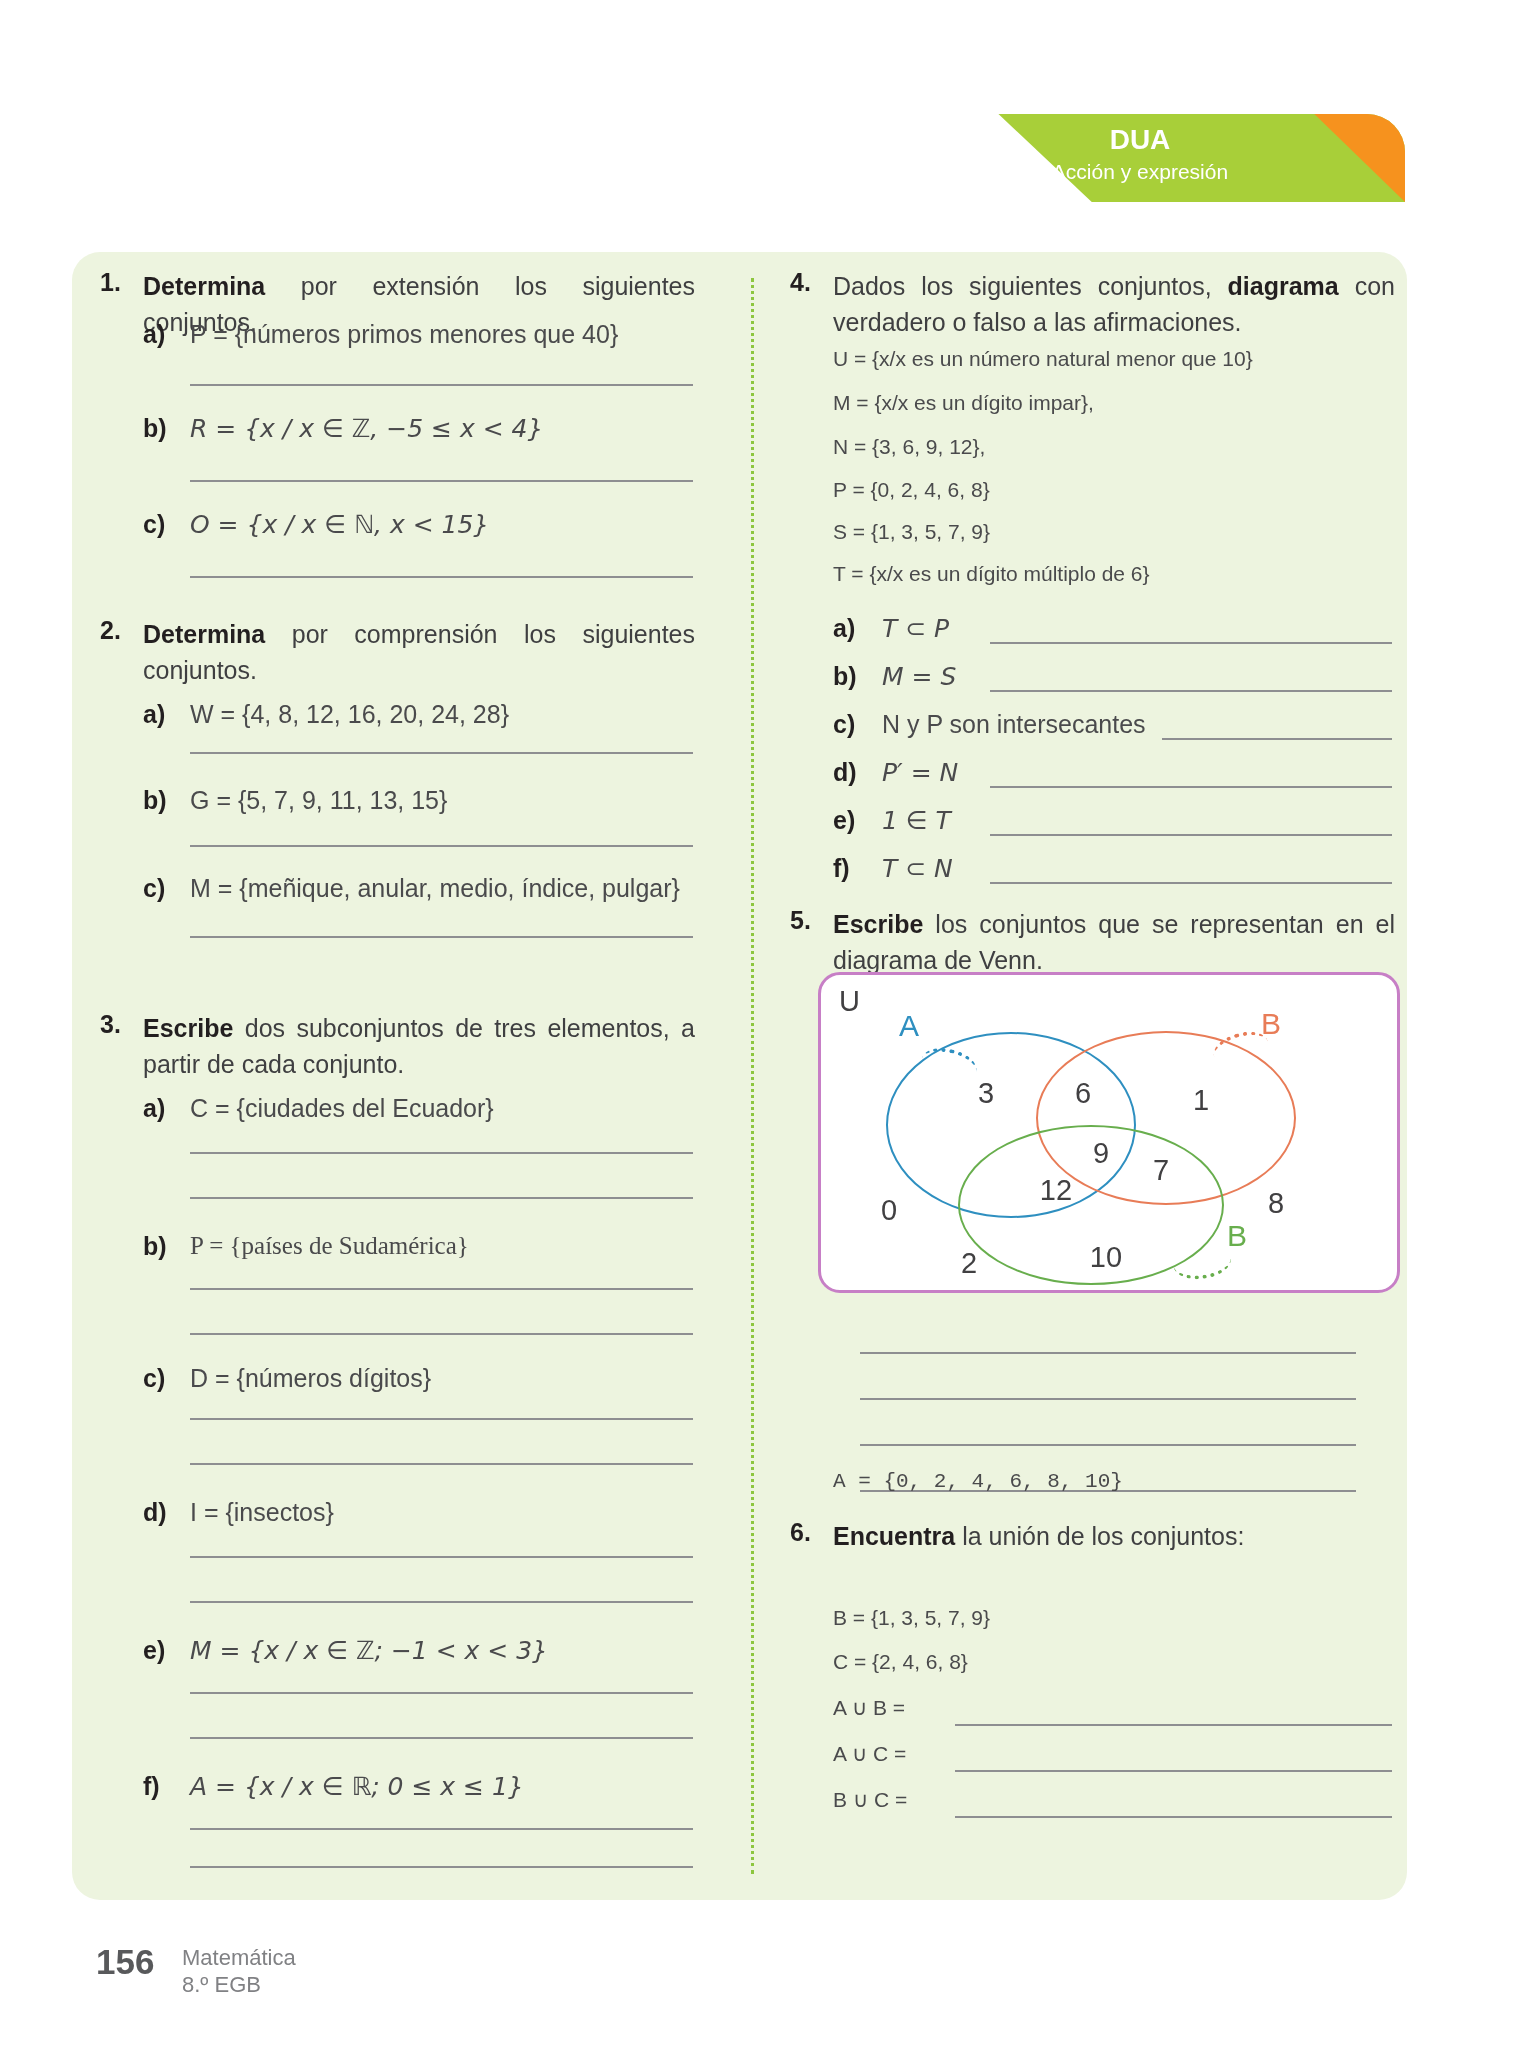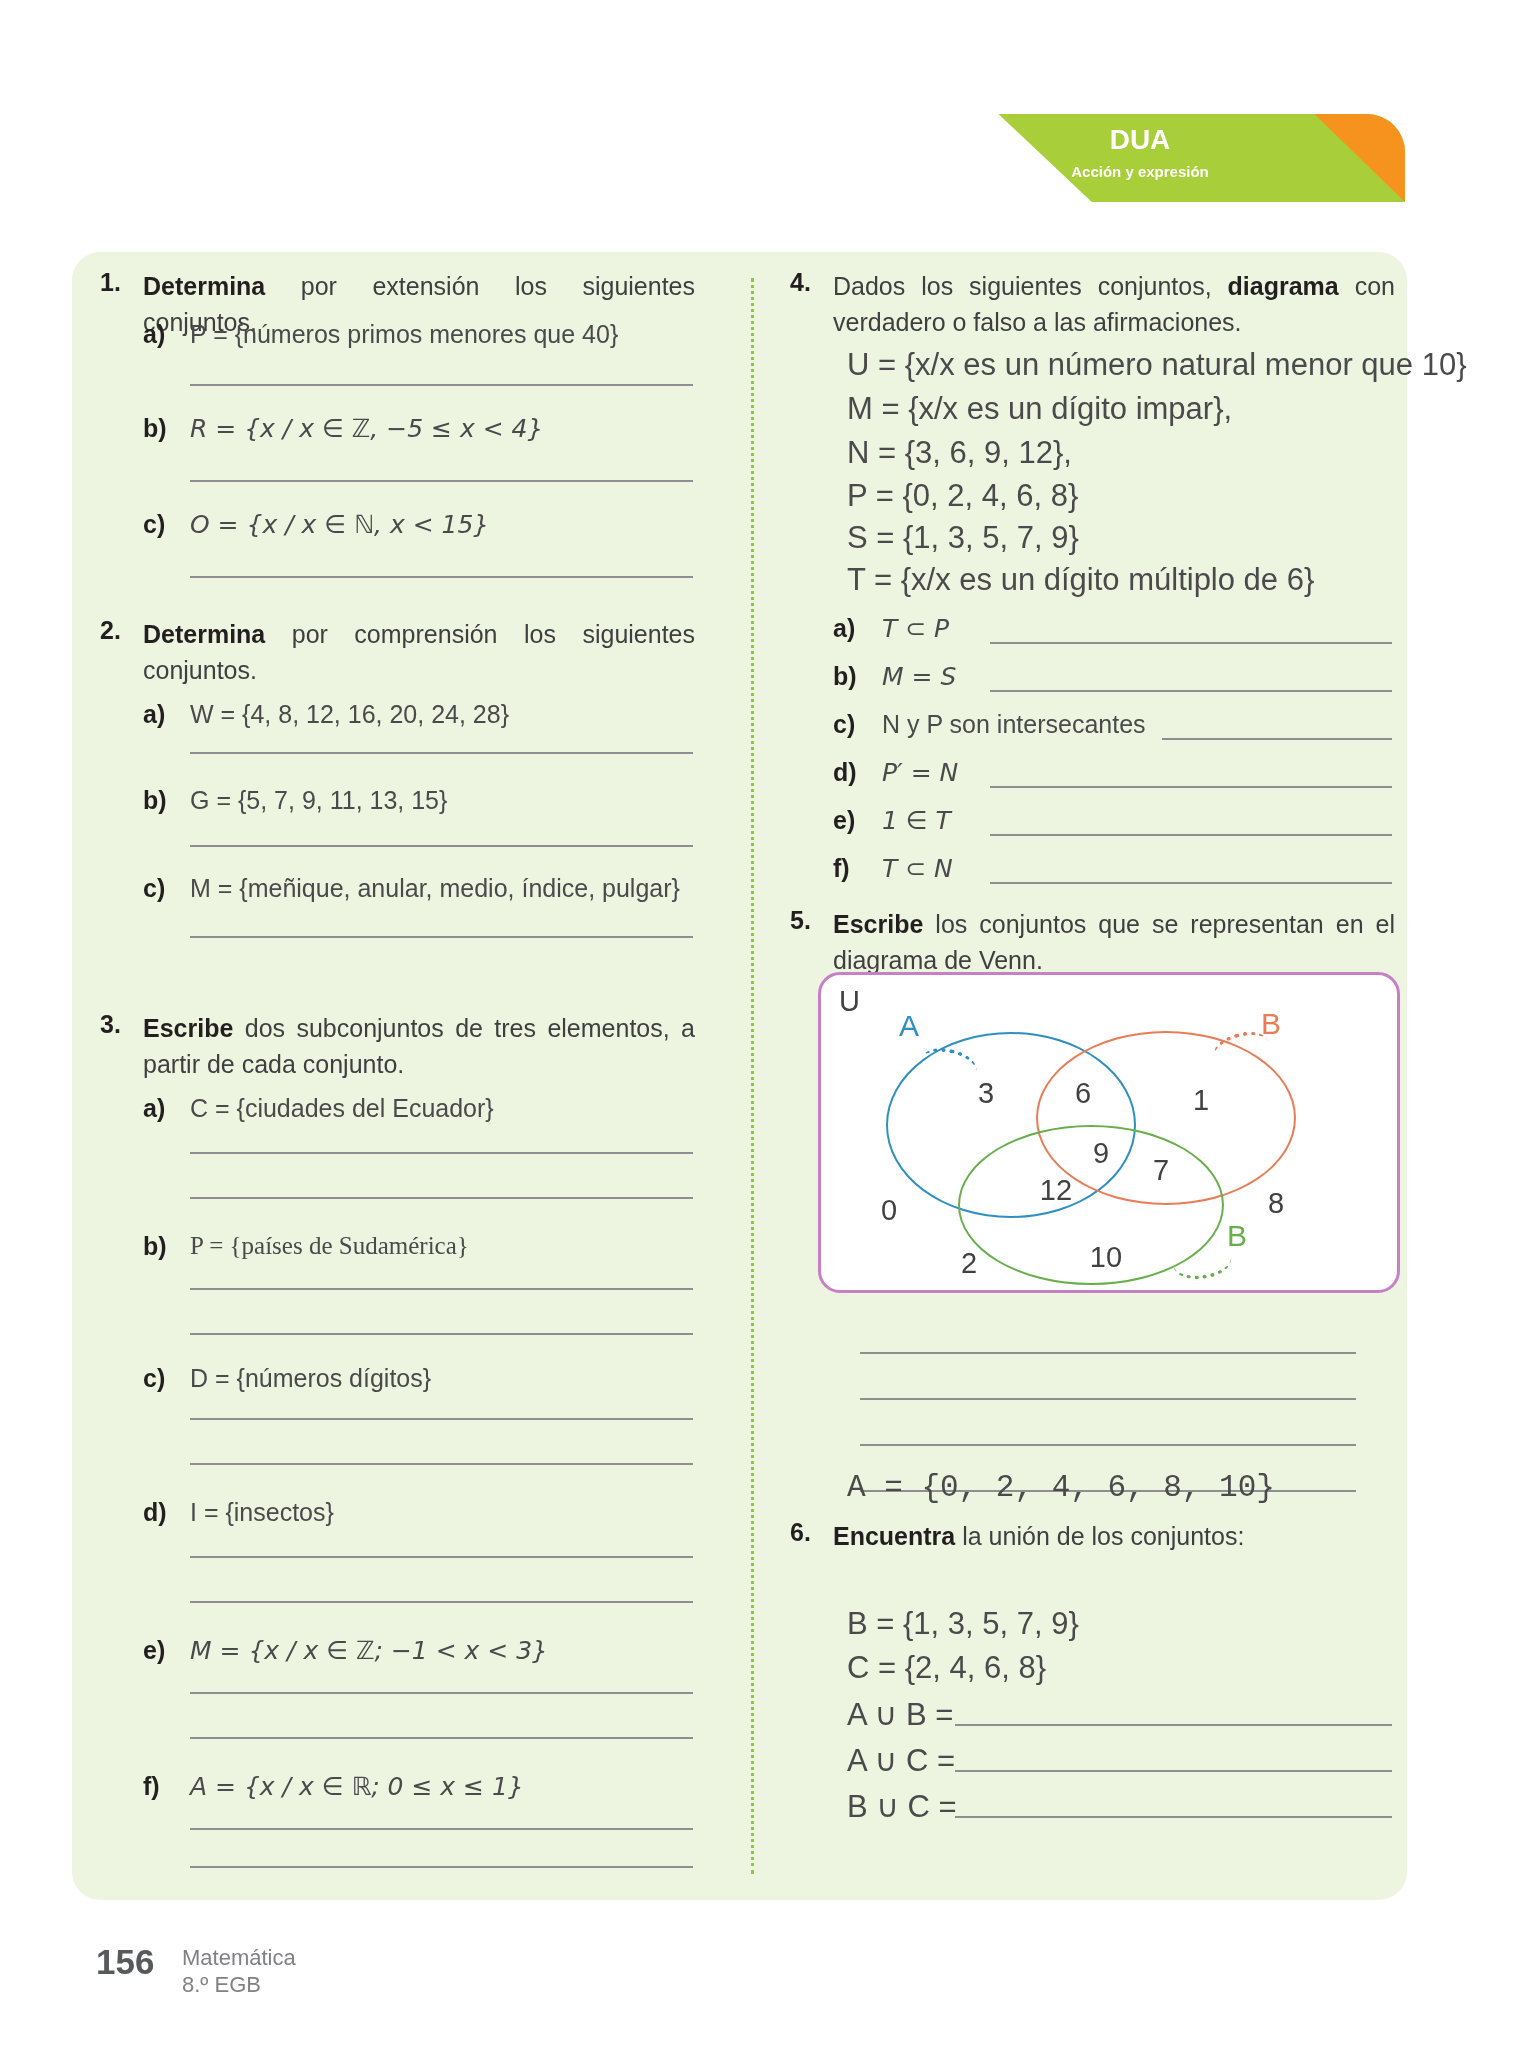--- a/index.html
+++ b/index.html
@@ -10,36 +10,36 @@
   #header-band{position:absolute;left:72px;top:114px;width:1333px;height:88px;
 age               background:#5cb02c;border-radius:18px 38px 0 18px;overflow:hidden;}
   #header-lime{position:absolute;inset:0;background:#a8cf39;
                clip-path:polygon(69.5% 0,100% 0,100% 100%,76.5% 100%);}
   #header-orange{position:absolute;inset:0;background:#f6921e;
                clip-path:polygon(93.2% 0,100% 0,100% 100%);}
   #header-title{position:absolute;left:26px;top:0;height:88px;line-height:88px;
                 font-size:36px;font-weight:700;color:#ffffff;letter-spacing:.5px;}
   #dua-block{position:absolute;right:115px;top:9px;width:300px;text-align:center;color:#ffffff;}
   #dua-label{font-size:28px;font-weight:700;line-height:34px;}
-  #dua-sub{font-size:15px;font-weight:700;line-height:30px;}
+  #dua-sub{font-size:21px;font-weight:400;line-height:30px;}
 
   
   #content-box{position:absolute;left:72px;top:252px;width:1335px;height:1648px;
                background:#edf4df;border-radius:28px;}
   #col-divider{position:absolute;left:751px;top:278px;height:1596px;width:0;
                border-left:3px dotted #8dc63f;}
 
   .qnum{position:absolute;font-weight:700;font-size:25px;color:#231f20;}
   .qtext{position:absolute;font-size:25px;color:#3f3f41;text-align:justify;line-height:36px;}
   .qtext b{color:#231f20;}
   .ilabel{position:absolute;font-weight:700;font-size:25px;color:#231f20;}
   .iexpr{position:absolute;font-size:25px;color:#4a4a4c;white-space:nowrap;}
   .math{font-style:italic;font-family:"DejaVu Sans",sans-serif;}
   .uline{position:absolute;height:0;border-bottom:2px solid #8e8e91;}
-  .setline{position:absolute;font-size:31px;color:#4a4a4c;white-space:nowrap;margin-left:14px;}
+  .setline{position:absolute;font-size:21px;color:#4a4a4c;white-space:nowrap;}
 
   
   #venn-box{position:absolute;left:818px;top:972px;width:582px;height:321px;background:#ffffff;
             border:3px solid #c77fc6;border-radius:22px;box-sizing:border-box;}
   .venn-ellipse{position:absolute;border-radius:50%;box-sizing:border-box;}
   #venn-a{left:65px;top:57px;width:250px;height:186px;border:2.5px solid #2e8fc0;}
   #venn-b{left:215px;top:56px;width:260px;height:174px;border:2.5px solid #e87c57;}
   #venn-c{left:137px;top:150px;width:266px;height:160px;border:2.5px solid #68ae4d;}
   .venn-label{position:absolute;font-size:30px;line-height:30px;}
   .venn-num{position:absolute;font-size:29px;color:#414042;transform:translate(-50%,-50%);}

